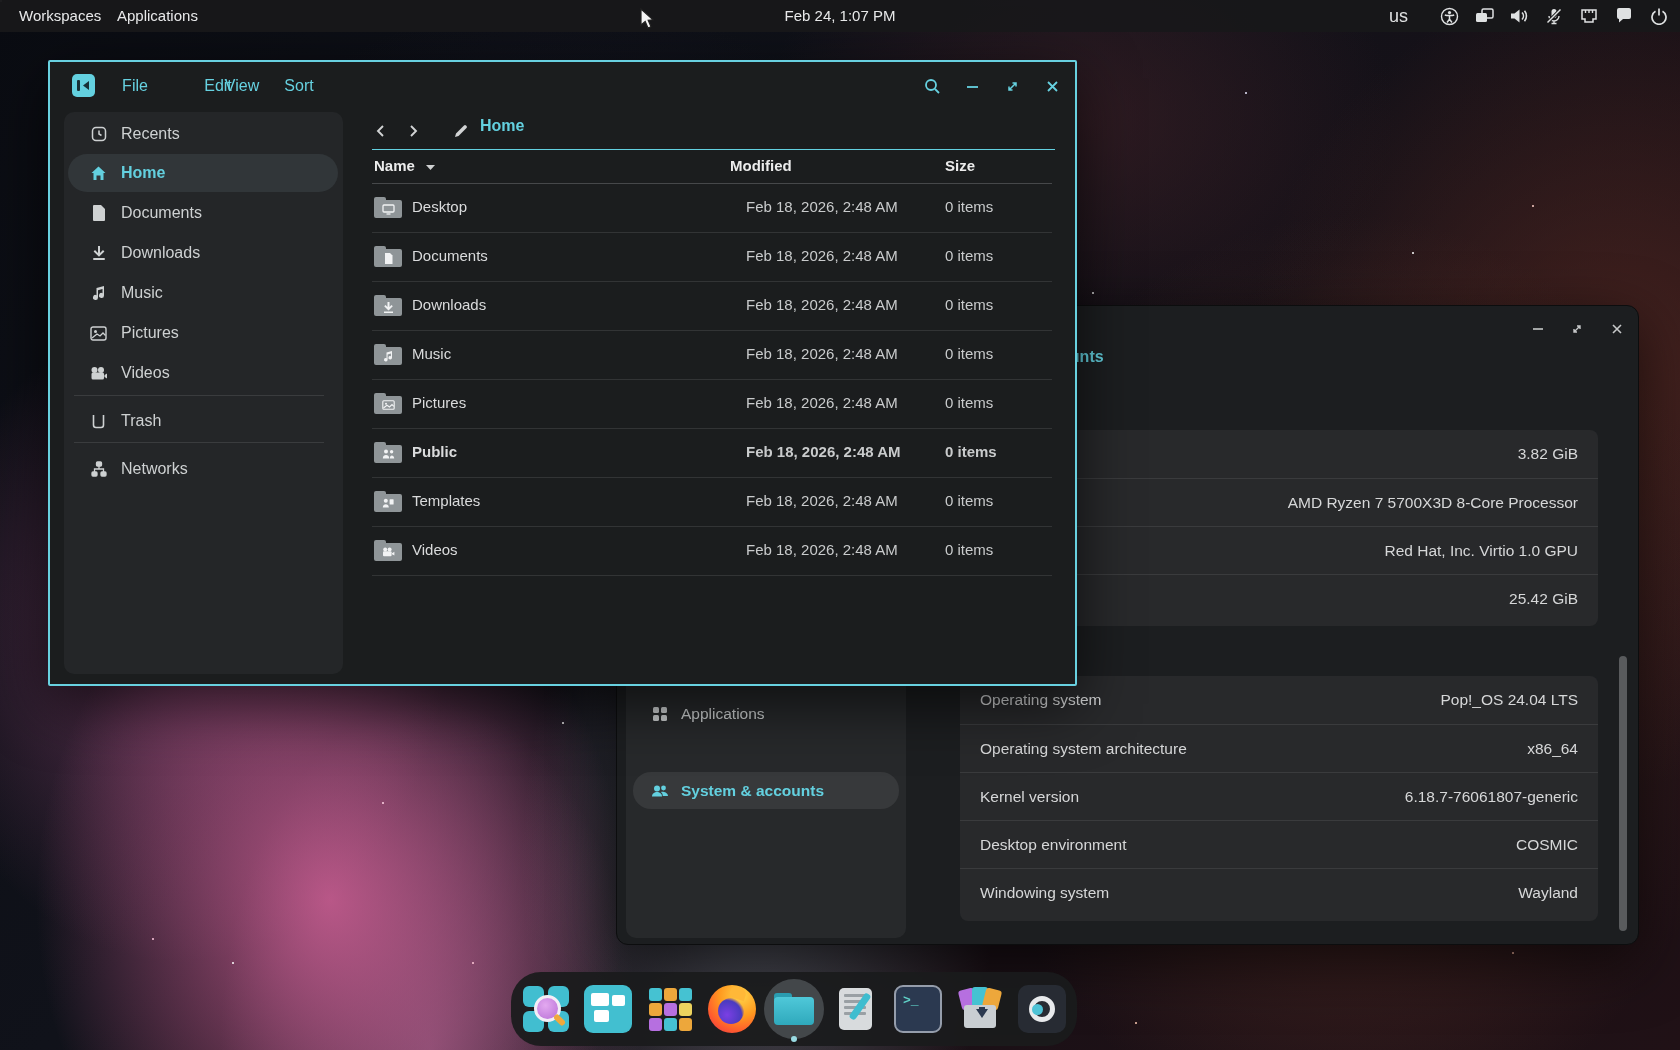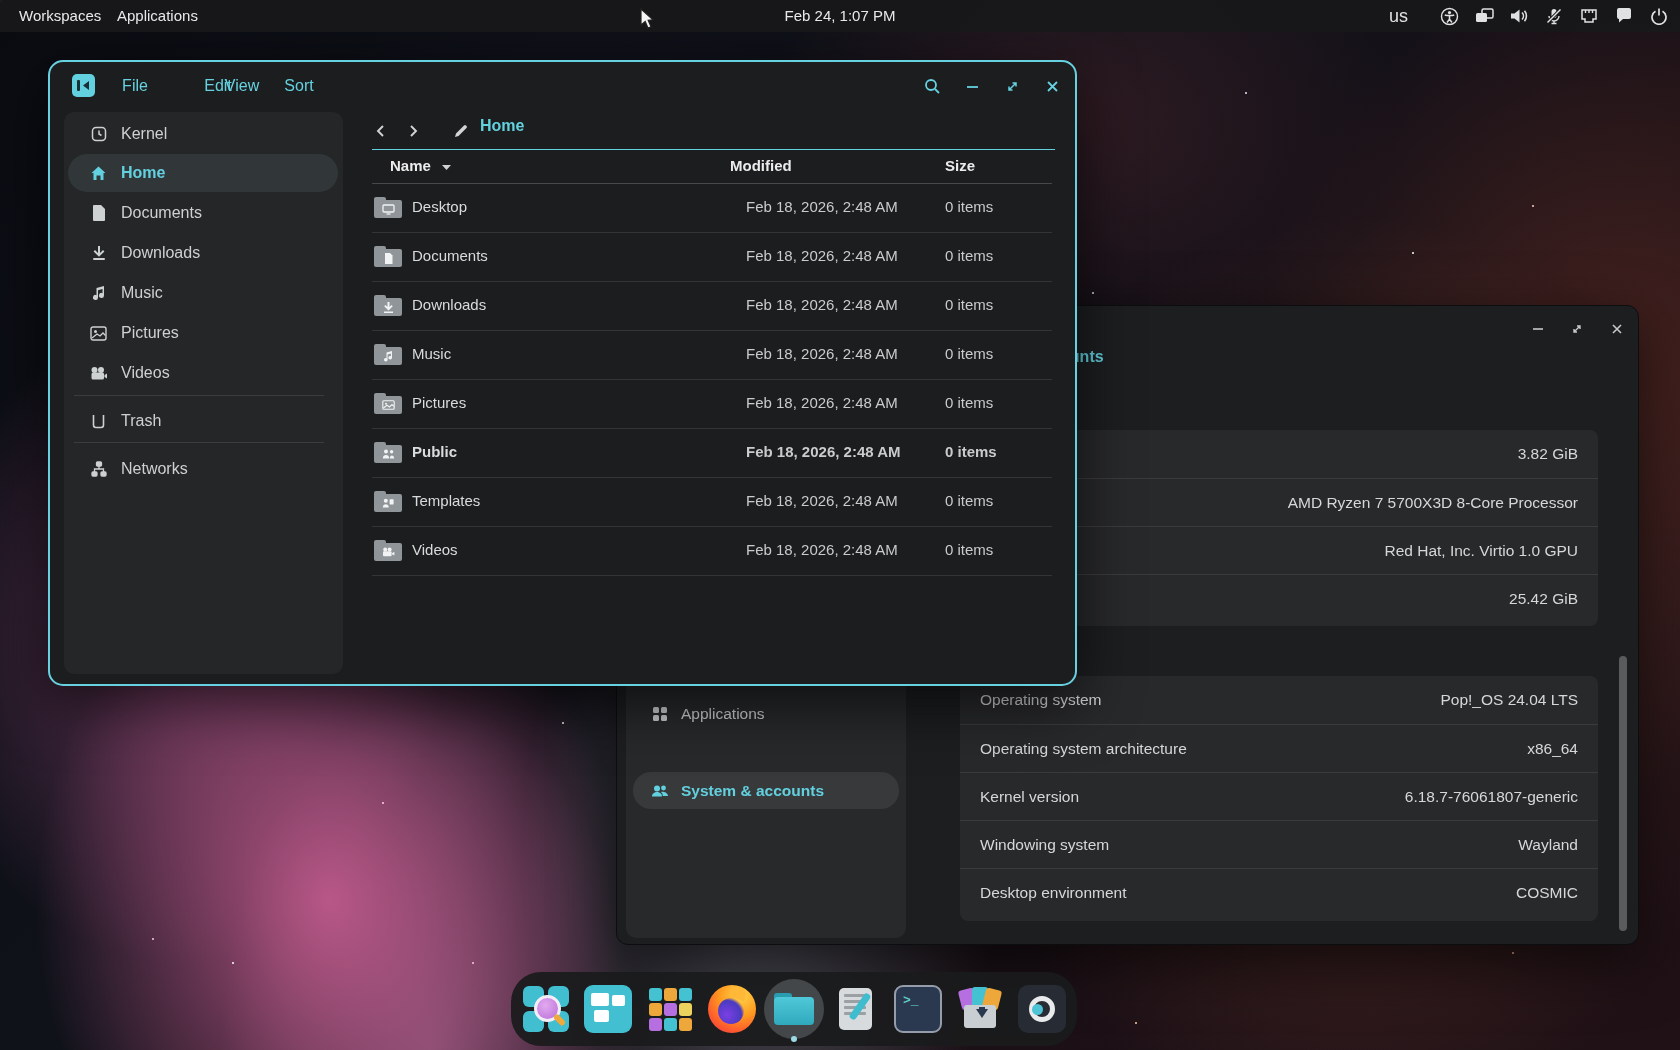--- a/index.html
+++ b/index.html
@@ -52,40 +52,40 @@
   .set-item .sic{width:18px;height:18px;display:flex;align-items:center;justify-content:center;}
   .set-item.selected{background:#37393b;color:#63d0df;font-weight:bold;}
   .card{position:absolute;left:343px;width:638px;background:#28292b;border-radius:8px;overflow:hidden;}
   .card-row{position:relative;height:48px;display:flex;align-items:center;justify-content:space-between;
     padding:0 20px;box-sizing:border-box;font-size:15.5px;color:#d6d7d8;}
   .card-row + .card-row{border-top:1px solid #3a3b3d;}
   .card-row .val{margin-left:auto;text-align:center;}
   .set-scroll{position:absolute;left:1002px;top:350px;width:8px;height:275px;background:#595b5d;border-radius:4px;}
   
   .files{left:48px;top:60px;width:1029px;height:626px;background:#1b1d1e;
-    border:2px solid #68d1e0;border-radius:15px;z-index:10;box-sizing:border-box;}
+    border:2px solid #68d1e0;border-radius:2px;z-index:10;box-sizing:border-box;}
   .f-titlebar{position:absolute;left:0;top:0;width:100%;height:48px;}
   .f-appicon{position:absolute;left:22px;top:12px;width:23px;height:23px;border-radius:5px;
     background:#63d0df;display:flex;align-items:center;justify-content:center;}
   .f-menu{position:absolute;top:0;height:48px;line-height:48px;font-size:16px;color:#66d1e0;
     cursor:pointer;transform:translateX(-50%);}
   .f-tbtn{position:absolute;top:9px;width:30px;height:30px;display:flex;align-items:center;
     justify-content:center;color:#66d1e0;cursor:pointer;}
   .f-sidebar{position:absolute;left:14px;top:50px;width:279px;height:562px;background:#242628;border-radius:10px;}
   .f-item{position:absolute;left:4px;width:270px;height:38px;display:flex;align-items:center;gap:14px;
     padding-left:22px;box-sizing:border-box;border-radius:19px;font-size:16px;color:#ced1d2;cursor:pointer;}
   .f-item .sic{width:17px;height:17px;display:flex;align-items:center;justify-content:center;}
   .f-item.selected{background:#313639;color:#63d0df;font-weight:bold;}
   .f-div{position:absolute;left:10px;width:250px;height:1px;background:#3a3c3e;}
   .navbtn{position:absolute;top:0;width:28px;height:34px;display:flex;align-items:center;
     justify-content:center;color:#d2d4d5;cursor:pointer;}
   .f-crumb{position:absolute;left:430px;top:55px;font-size:16px;font-weight:bold;color:#63d0df;cursor:pointer;}
   .f-underline{position:absolute;left:322px;top:87px;width:683px;height:1px;background:#63d0df;}
   .f-head{position:absolute;top:95px;height:24px;font-size:15px;font-weight:bold;color:#ececec;}
-  .col-name{left:340px;} .col-mod{left:680px;} .col-size{left:895px;}
+  .col-name{left:324px;} .col-mod{left:680px;} .col-size{left:895px;}
   .f-headline{position:absolute;left:322px;top:121px;width:680px;height:1px;background:#46484a;}
   .f-row{position:absolute;left:322px;width:680px;height:49px;cursor:pointer;}
   .f-row .sep{position:absolute;left:0;bottom:0;width:100%;height:1px;background:#323435;}
   .f-row .fname{position:absolute;left:40px;top:14px;font-size:15px;color:#dadbdc;}
   .f-row .fmod{position:absolute;left:374px;top:14px;font-size:15px;color:#c9cbcc;}
   .f-row .fsize{position:absolute;left:573px;top:14px;font-size:15px;color:#c9cbcc;}
   .folder{position:absolute;left:2px;top:13px;width:28px;height:21px;}
   .folder .body{position:absolute;left:0;top:3px;width:28px;height:18px;background:#8f9598;border-radius:2px;}
   .folder .tab{position:absolute;left:0;top:0;width:12px;height:5px;background:#8f9598;border-radius:2px 2px 0 0;}
   .folder .ovl{position:absolute;left:0;top:3px;width:28px;height:18px;display:flex;
@@ -205,26 +205,26 @@
         </div>
       <div class="card-row">
         <span>Operating system architecture</span>
         <span class="val">x86_64</span>
         </div>
       <div class="card-row">
         <span>Kernel version</span>
         <span class="val">6.18.7-76061807-generic</span>
         </div>
       <div class="card-row">
+        <span>Desktop environment</span>
+        <span class="val">COSMIC</span>
+        </div>
+      <div class="card-row">
         <span>Windowing system</span>
         <span class="val">Wayland</span>
-        </div>
-      <div class="card-row">
-        <span>Desktop environment</span>
-        <span class="val">COSMIC</span>
         </div>
     </div>
 
     <div class="set-scroll"></div>
   </div>
 
   <div class="win files">
     <div class="f-titlebar">
       <div class="f-appicon">
         <svg class="ic" width="15" height="15" viewBox="0 0 15 15">
@@ -260,21 +260,21 @@
     </div>
 
     <div class="f-sidebar">
       <div class="f-item" style="top:3px;">
         <span class="sic">
           <svg class="ic" width="16" height="16" viewBox="0 0 16 16" fill="none" stroke="#ced1d2" stroke-width="1.5">
             <rect x="1.5" y="1.5" width="13" height="13" rx="3.5"></rect>
               <path d="M8 4.5 V8 L10.5 9.5"></path>
             </svg>
         </span>
-        <span>Kernel</span>
+        <span>Recents</span>
       </div>
       <div class="f-item selected" style="top:42px;">
         <span class="sic">
           <svg class="ic" width="17" height="17" viewBox="0 0 17 17" fill="#63d0df">
             <path d="M8.5 1.5 L15.5 8 H13.5 V15 H10.5 V10.5 H6.5 V15 H3.5 V8 H1.5 Z"></path>
             </svg>
         </span>
         <span>Home</span>
       </div>
       <div class="f-item" style="top:82px;">

